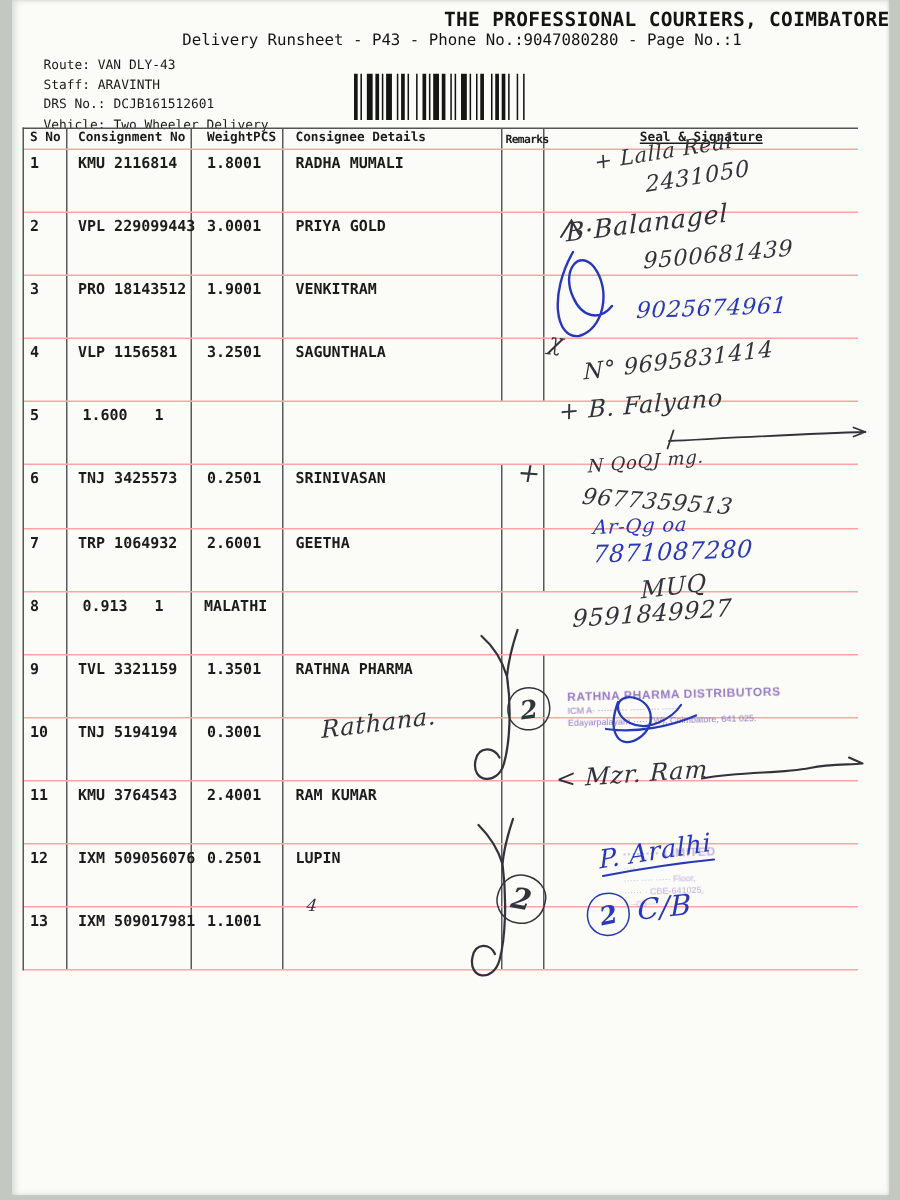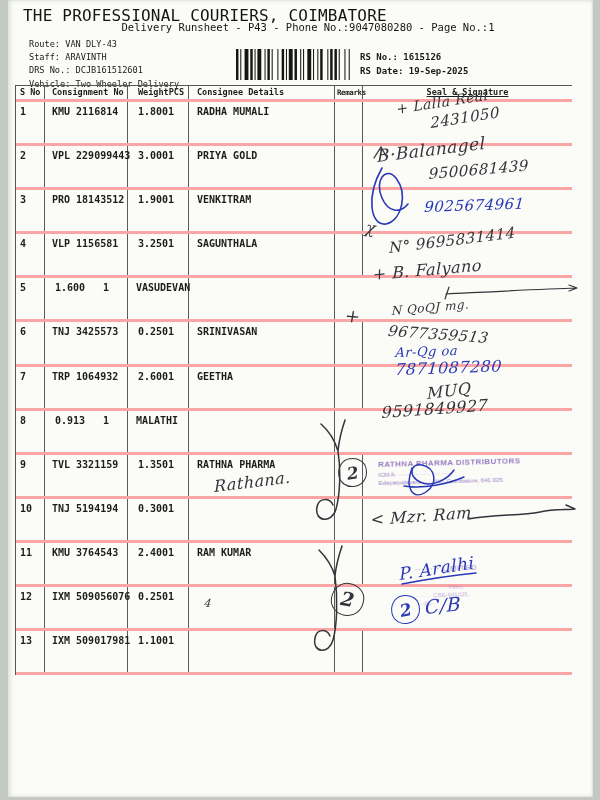--- a/index.html
+++ b/index.html
@@ -1,31 +1,31 @@
 <!DOCTYPE html>
 <html><head>
 <meta charset="utf-8">
 <style>
   html,body{margin:0;padding:0;}
   .scan{position:relative;width:600px;height:800px;background:#c3c8c1;overflow:hidden;
         font-family:"DejaVu Sans Mono",monospace;}
   .paper{position:absolute;left:8px;top:0;width:585px;height:797px;background:#fbfbf7;
          box-shadow:inset 2px 0 4px rgba(120,130,120,.25), inset -1px 0 2px rgba(120,130,120,.2);}
   
-  .doc-title{position:absolute;left:15px;right:0;top:6px;text-align:left;
-             font-size:16px;font-weight:400;color:#141414;letter-spacing:.2px;}
+  .doc-title{position:absolute;left:15px;right:0;top:6px;text-align:right;
+             font-size:13px;font-weight:700;color:#141414;letter-spacing:.2px;}
   .doc-subtitle{position:absolute;left:15px;right:0;top:21px;text-align:center;
              font-size:10.5px;font-weight:400;color:#141414;letter-spacing:0;}
   .meta-left{position:absolute;left:21px;top:38px;font-size:8.6px;color:#1a1a1a;line-height:13.2px;white-space:nowrap;}
   .meta-left .b{font-weight:400;}
   .meta-right{position:absolute;left:352px;top:50px;font-size:9px;color:#1a1a1a;line-height:14px;font-weight:600;white-space:nowrap;}
   .barcode{position:absolute;left:228px;top:49px;}
   
   .rtable{position:absolute;left:7px;top:85px;width:556px;border-top:1px solid #565656;border-left:1px solid #565656;color:#1c1c1c;}
-  .rrow,.rhead{display:grid;grid-template-columns:29px 83px 61px 146px 28px 1fr;border-bottom:3px solid #fca5a5;}
+  .rrow,.rhead{display:grid;grid-template-columns:29px 83px 61px 146px 28px 1fr;border-bottom:1px solid #fca5a5;}
   .rhead{height:13px;font-size:8.5px;font-weight:700;line-height:13px;}
   .rrow{height:41.1px;font-size:10px;font-weight:700;line-height:11px;}
   .c{border-right:1px solid #5a5a5a;overflow:visible;white-space:nowrap;}
   .c:last-child{border-right:none;}
   .rrow .c{padding-top:4px;}
   .cs{padding-left:4px;}
   .cc{padding-left:7px;}
   .cw{display:flex;justify-content:space-between;padding-left:10px;padding-right:18px;}
   .cn{padding-left:8px;}
   .cr{padding-left:2px;font-size:7.5px;letter-spacing:-.4px;}
@@ -77,24 +77,20 @@
         <rect x="81.32926829268293" y="0" width="1.026829268292683" height="31" fill="#151515"></rect>
         <rect x="84.18292682926828" y="0" width="2.453658536585366" height="31" fill="#151515"></rect>
         <rect x="91.3170731707317" y="0" width="1.026829268292683" height="31" fill="#151515"></rect>
         <rect x="94.17073170731706" y="0" width="2.453658536585366" height="31" fill="#151515"></rect>
         <rect x="98.45121951219511" y="0" width="2.453658536585366" height="31" fill="#151515"></rect>
         <rect x="102.73170731707316" y="0" width="1.026829268292683" height="31" fill="#151515"></rect>
         <rect x="108.43902439024389" y="0" width="1.026829268292683" height="31" fill="#151515"></rect>
         <rect x="112.71951219512194" y="0" width="1.026829268292683" height="31" fill="#151515"></rect>
       </svg>
 
-    <div class="meta-right">
-      <div>RS No.: 1615126</div>
-      <div>RS Date: 19-Sep-2025</div>
-    </div>
 
     <div class="rtable">
       <div class="rhead">
         <div class="c cs">S No</div>
         <div class="c cc">Consignment No</div>
         <div class="c cw">
           <span>Weight</span>
           <span>PCS</span>
         </div>
         <div class="c cn">Consignee Details</div>
@@ -145,21 +141,20 @@
             <div class="c cn">SAGUNTHALA</div>
             <div class="c cr"></div>
             <div class="c cg"></div>
           </div>
           <div class="rrow">
             <div class="c cs">5</div>
             <div class="c cw">
               <span>1.600</span>
               <span>1</span>
             </div>
-            <div class="c cn">VASUDEVAN</div>
             <div class="c cr"></div>
             <div class="c cg"></div>
           </div>
           <div class="rrow">
             <div class="c cs">6</div>
             <div class="c cc">TNJ 3425573</div>
             <div class="c cw">
               <span>0.250</span>
               <span>1</span>
             </div>
@@ -221,20 +216,21 @@
             <div class="c cr"></div>
             <div class="c cg"></div>
           </div>
           <div class="rrow">
             <div class="c cs">12</div>
             <div class="c cc">IXM 509056076</div>
             <div class="c cw">
               <span>0.250</span>
               <span>1</span>
             </div>
+            <div class="c cn">LUPIN</div>
             <div class="c cr"></div>
             <div class="c cg"></div>
           </div>
           <div class="rrow">
             <div class="c cs">13</div>
             <div class="c cc">IXM 509017981</div>
             <div class="c cw">
               <span>1.100</span>
               <span>1</span>
             </div>

